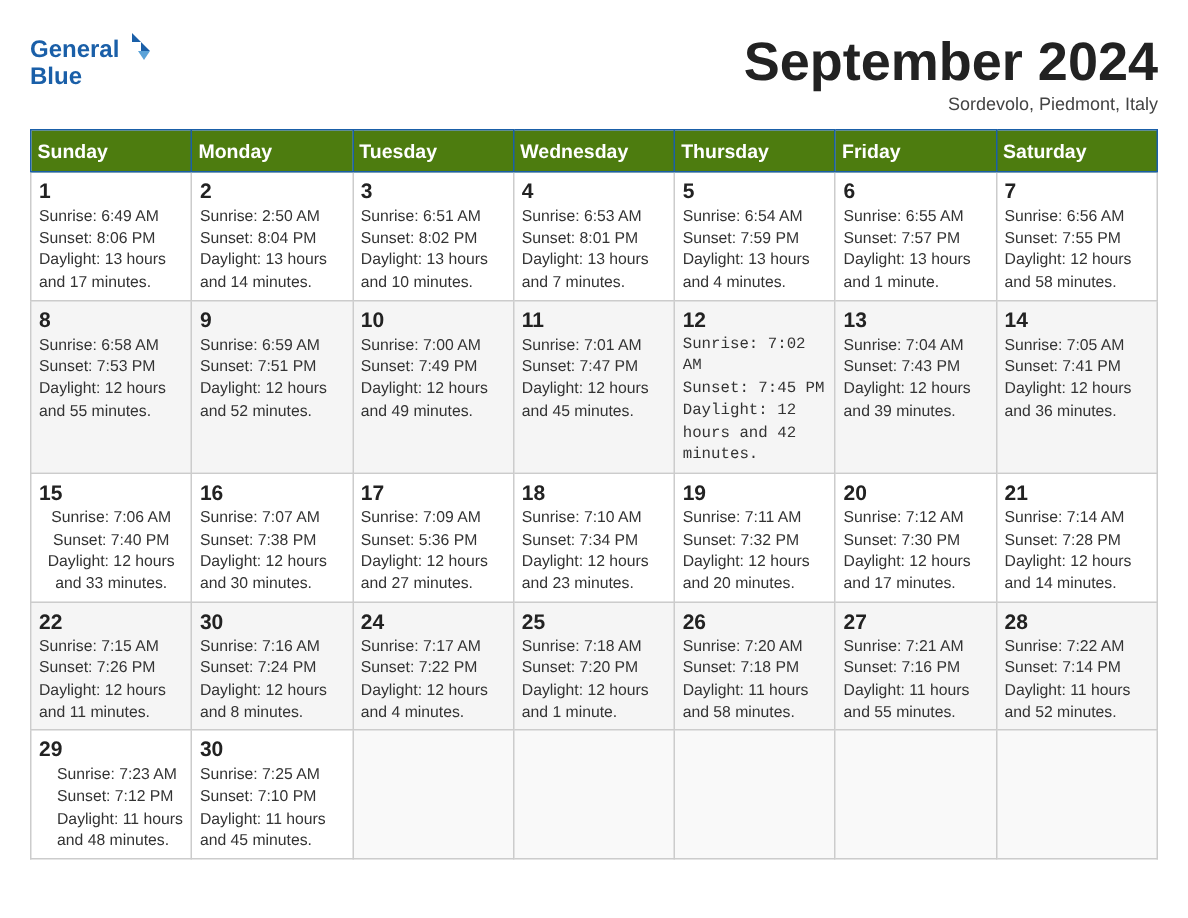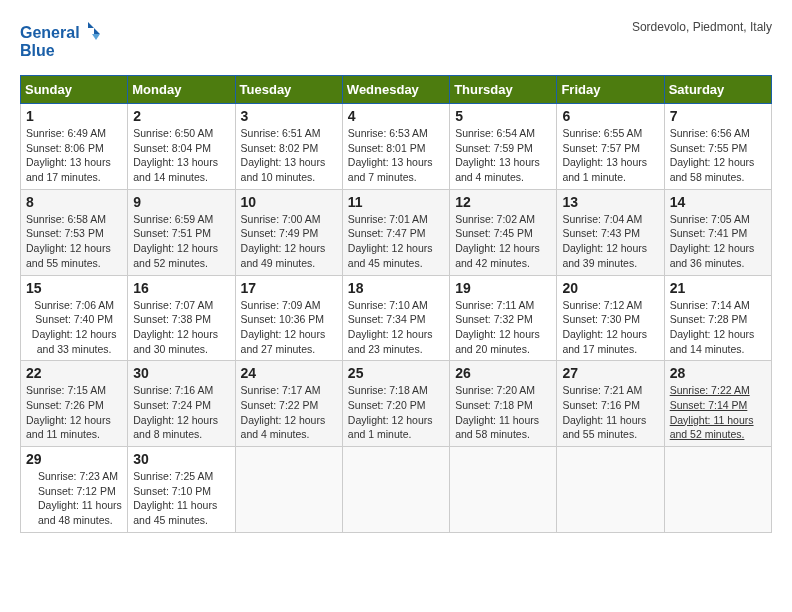--- a/index.html
+++ b/index.html
@@ -80,20 +80,21 @@
 <div class="header">
   <div class="logo">
 <svg width="80" height="45" viewBox="0 0 80 45">
   <text x="0" y="18" font-size="16" font-weight="bold" font-family="Arial" fill="#1a5fa8">General</text>
   <text x="0" y="36" font-size="16" font-weight="bold" font-family="Arial" fill="#1a5fa8">Blue</text>
   <polygon points="68,2 80,14 74,14 74,8 68,8" fill="#1a5fa8"></polygon>
   <polygon points="72,14 80,14 76,20" fill="#5ba3d9"></polygon>
 </svg>
 </div>
   <div class="title-block">
+    <div class="month-title">September 2024</div>
     <div class="subtitle">Sordevolo, Piedmont, Italy</div>
   </div>
 </div>
 
 <table>
   <thead>
     <tr>
     <th>Sunday</th>
         <th>Monday</th>
         <th>Tuesday</th>
@@ -106,21 +107,21 @@
   <tbody id="calendar-body">
   <tr>
         <td>
           <span class="day-number">1</span>
           <div class="day-detail" style="white-space: pre-line;">Sunrise: 6:49 AM
 Sunset: 8:06 PM
 Daylight: 13 hours and 17 minutes.</div>
         </td>
         <td>
           <span class="day-number">2</span>
-          <div class="day-detail" style="white-space: pre-line;">Sunrise: 6:50 AM
+          <div class="day-detail" style="white-space: pre-line;">Sunrise: 2:50 AM
 Sunset: 8:04 PM
 Daylight: 13 hours and 14 minutes.</div>
         </td>
         <td>
           <span class="day-number">3</span>
           <div class="day-detail" style="white-space: pre-line;">Sunrise: 6:51 AM
 Sunset: 8:02 PM
 Daylight: 13 hours and 10 minutes.</div>
         </td>
         <td>
@@ -168,21 +169,21 @@
 Daylight: 12 hours and 49 minutes.</div>
         </td>
         <td>
           <span class="day-number">11</span>
           <div class="day-detail" style="white-space: pre-line;">Sunrise: 7:01 AM
 Sunset: 7:47 PM
 Daylight: 12 hours and 45 minutes.</div>
         </td>
         <td>
           <span class="day-number">12</span>
-          <div class="day-detail" style="white-space: pre-line;">Sunrise: 7:02 AM
+          <div class="day-detail" style="white-space: pre-line; font-family: Liberation Mono, monospace;">Sunrise: 7:02 AM
 Sunset: 7:45 PM
 Daylight: 12 hours and 42 minutes.</div>
         </td>
         <td>
           <span class="day-number">13</span>
           <div class="day-detail" style="white-space: pre-line;">Sunrise: 7:04 AM
 Sunset: 7:43 PM
 Daylight: 12 hours and 39 minutes.</div>
         </td>
         <td>
@@ -201,21 +202,21 @@
         </td>
         <td>
           <span class="day-number">16</span>
           <div class="day-detail" style="white-space: pre-line;">Sunrise: 7:07 AM
 Sunset: 7:38 PM
 Daylight: 12 hours and 30 minutes.</div>
         </td>
         <td>
           <span class="day-number">17</span>
           <div class="day-detail" style="white-space: pre-line;">Sunrise: 7:09 AM
-Sunset: 10:36 PM
+Sunset: 5:36 PM
 Daylight: 12 hours and 27 minutes.</div>
         </td>
         <td>
           <span class="day-number">18</span>
           <div class="day-detail" style="white-space: pre-line;">Sunrise: 7:10 AM
 Sunset: 7:34 PM
 Daylight: 12 hours and 23 minutes.</div>
         </td>
         <td>
           <span class="day-number">19</span>
@@ -268,21 +269,21 @@
 Daylight: 11 hours and 58 minutes.</div>
         </td>
         <td>
           <span class="day-number">27</span>
           <div class="day-detail" style="white-space: pre-line;">Sunrise: 7:21 AM
 Sunset: 7:16 PM
 Daylight: 11 hours and 55 minutes.</div>
         </td>
         <td>
           <span class="day-number">28</span>
-          <div class="day-detail" style="white-space: pre-line; text-decoration: underline;">Sunrise: 7:22 AM
+          <div class="day-detail" style="white-space: pre-line;">Sunrise: 7:22 AM
 Sunset: 7:14 PM
 Daylight: 11 hours and 52 minutes.</div>
         </td>
       </tr>
       <tr>
         <td>
           <span class="day-number">29</span>
           <div class="day-detail" style="white-space: pre-line; margin-left: 12px;">Sunrise: 7:23 AM
 Sunset: 7:12 PM
 Daylight: 11 hours and 48 minutes.</div>

